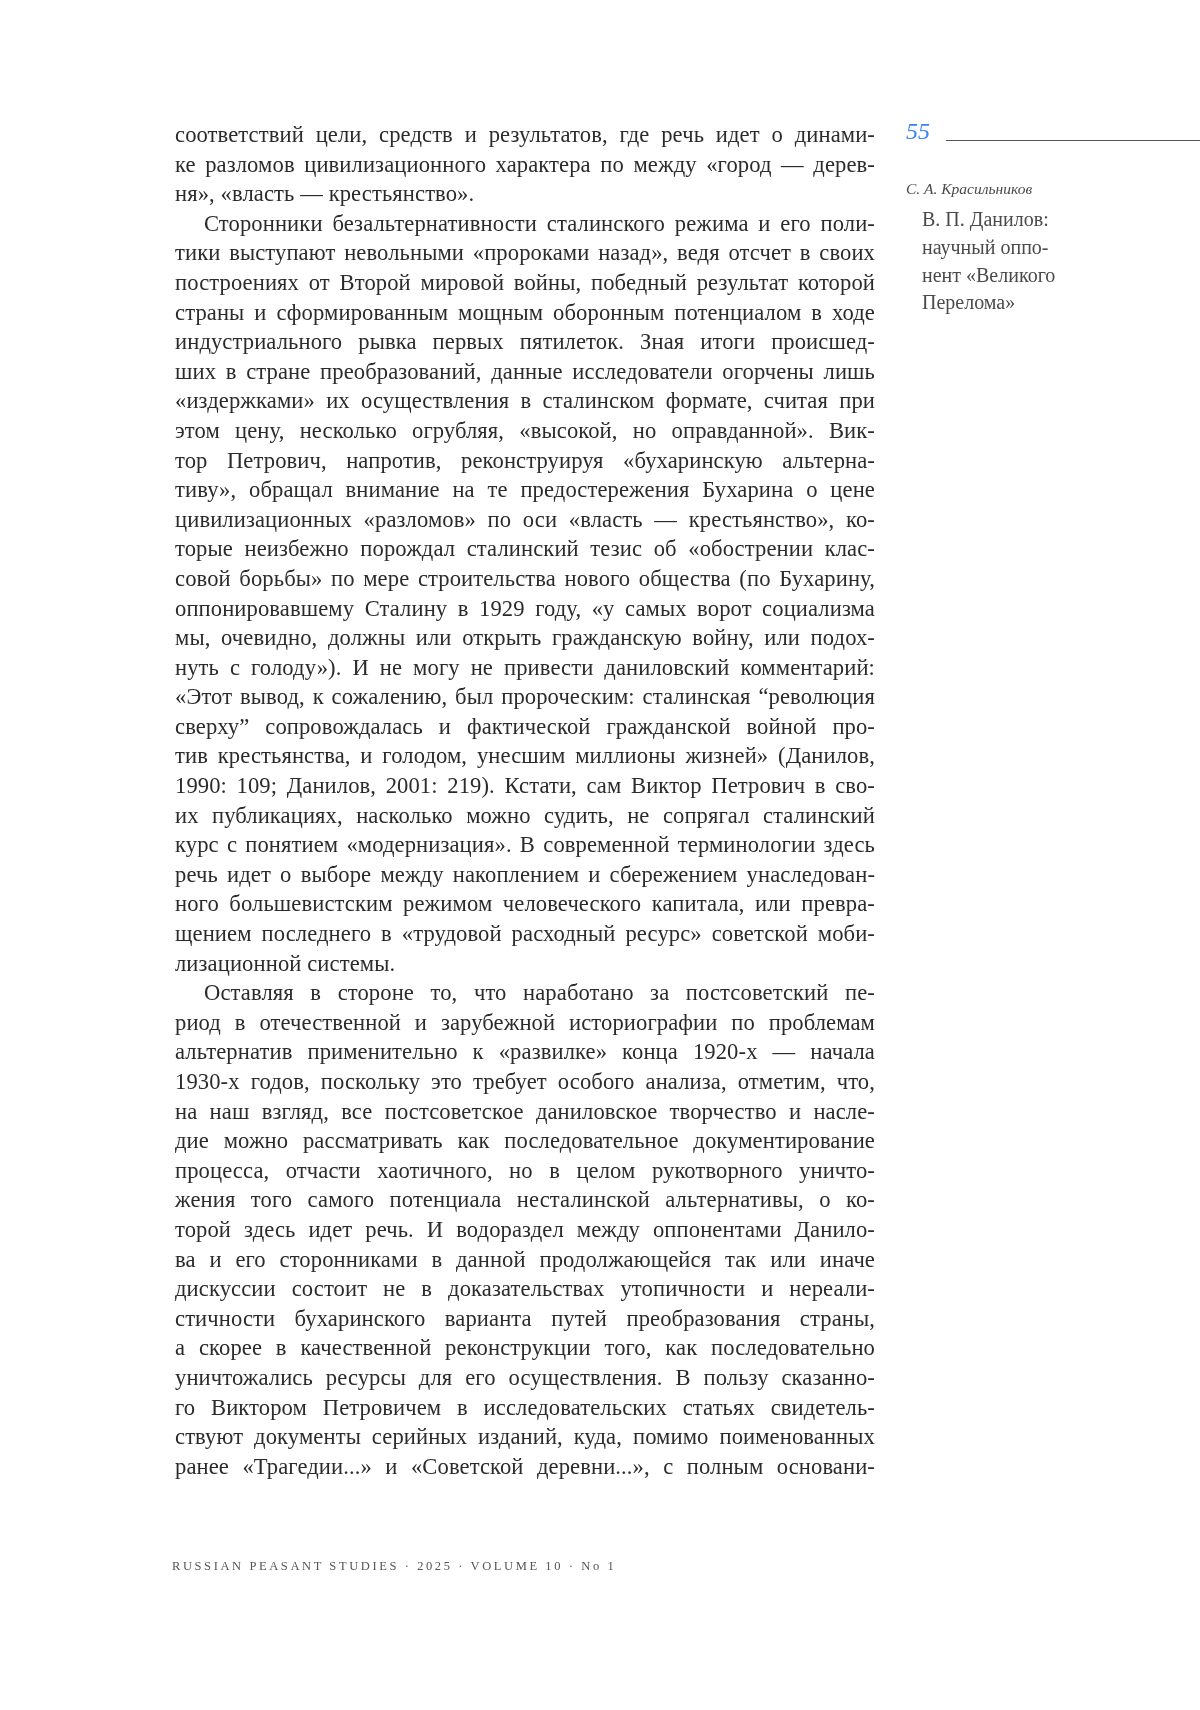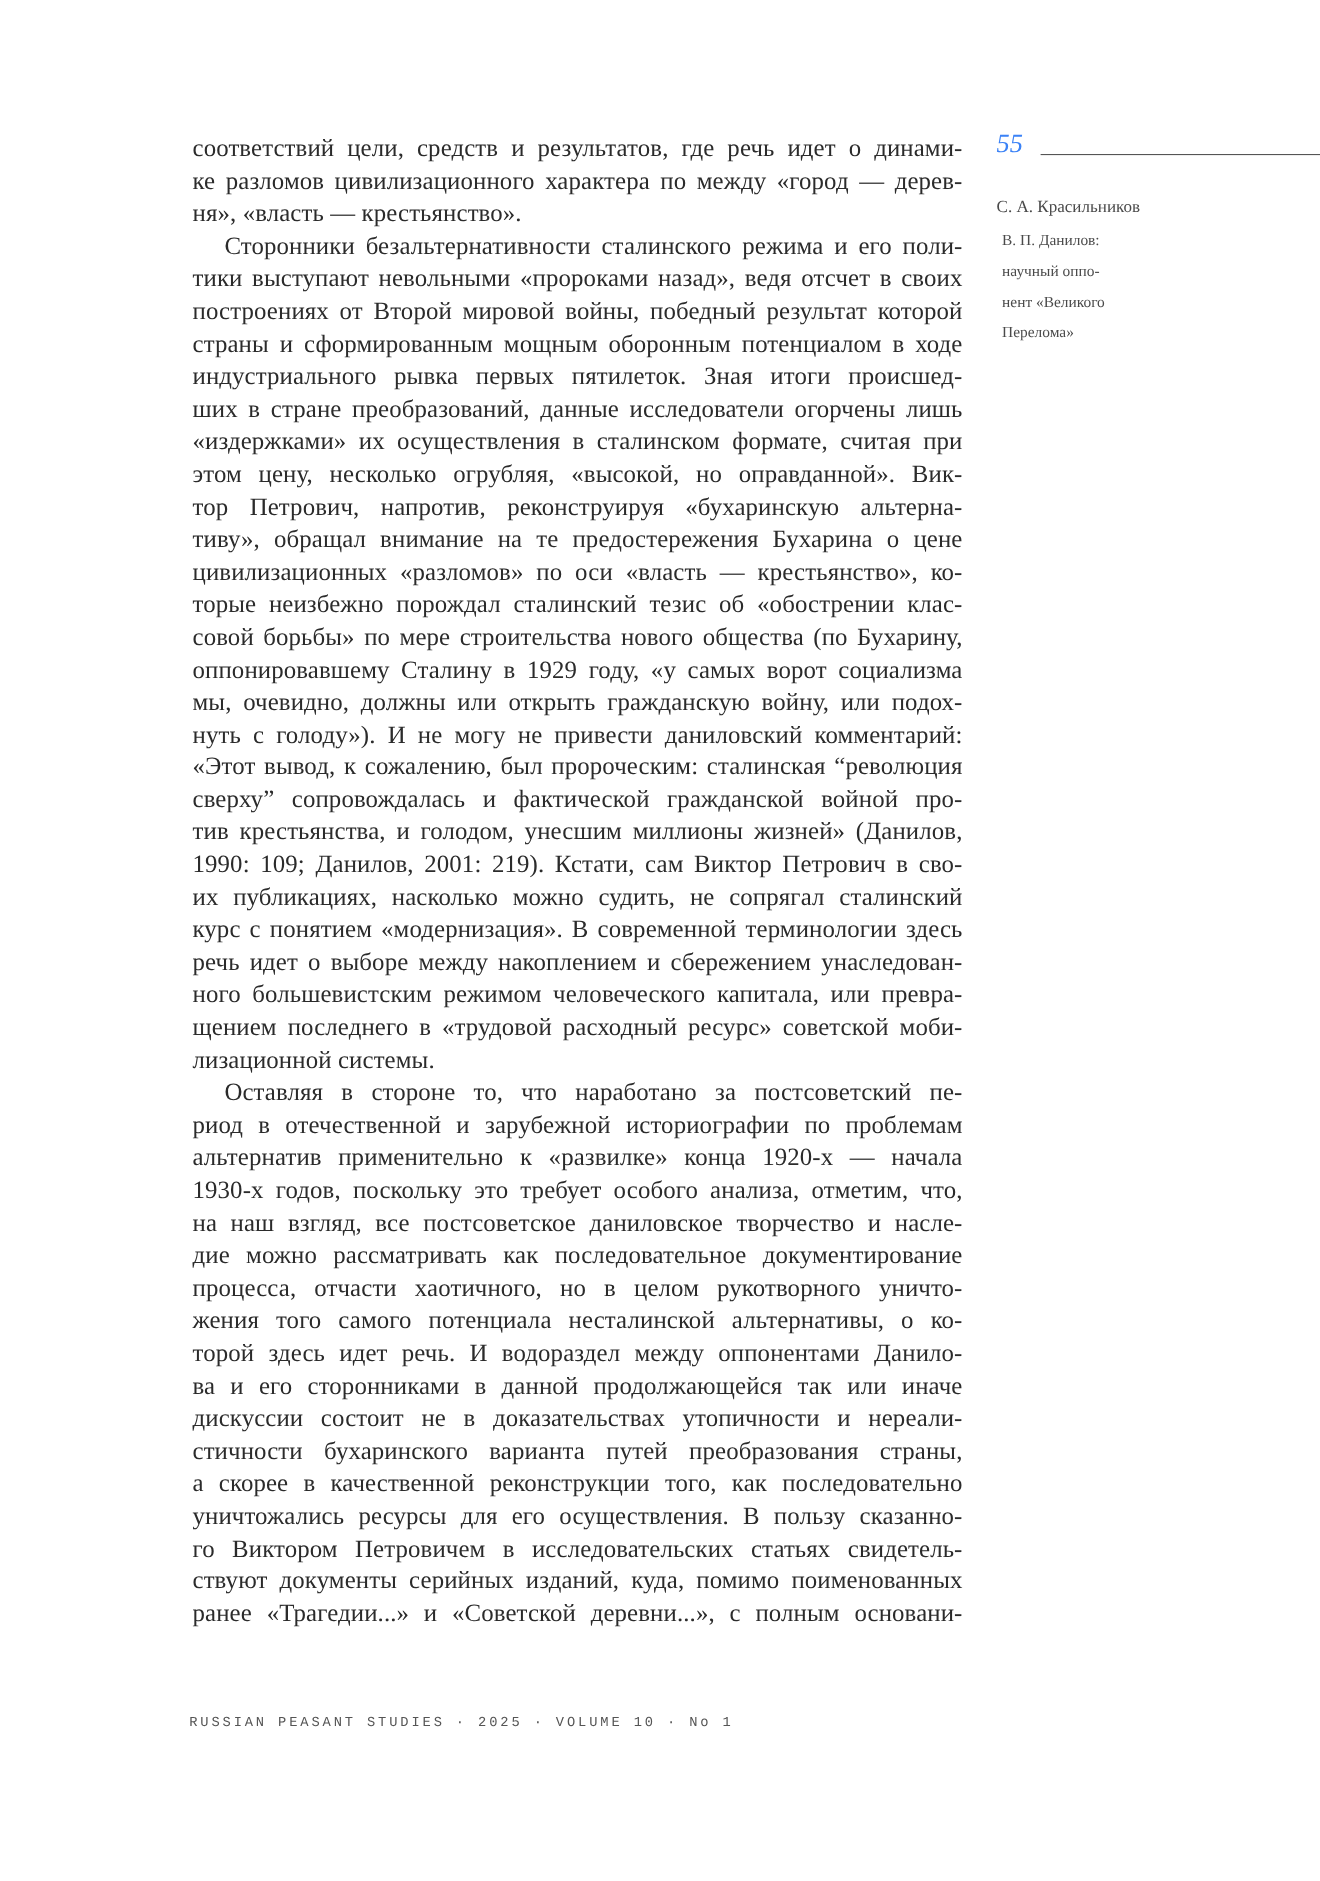--- a/index.html
+++ b/index.html
@@ -60,43 +60,44 @@
       top: 22px;
       width: 254px;
       height: 0;
       border-top: 1.4px solid #555;
     }
     .running-author {
       position: absolute;
       left: 0;
       top: 62px;
       font-family: "Liberation Serif", "DejaVu Serif", serif;
+      font-style: italic;
       font-size: 15.5px;
       color: #4a4a4a;
       white-space: nowrap;
     }
     .running-title {
       position: absolute;
-      left: 5px;
+      left: 16px;
       top: 88px;
       font-family: "Liberation Serif", "DejaVu Serif", serif;
-      font-size: 14px;
+      font-size: 20px;
       color: #4a4a4a;
     }
     .running-title span {
       display: block;
       height: 27.8px;
       line-height: 27.8px;
       white-space: nowrap;
     }
     .footer {
       position: absolute;
       left: 172px;
       top: 1559px;
-      font-family: Liberation Mono, monospace;
+      font-family: Liberation Serif, serif;
       font-size: 12.5px;
       letter-spacing: 2.6px;
       color: #555;
       white-space: nowrap;
       text-align: right;
     }
   </style>
 </head>
 <body>
 

